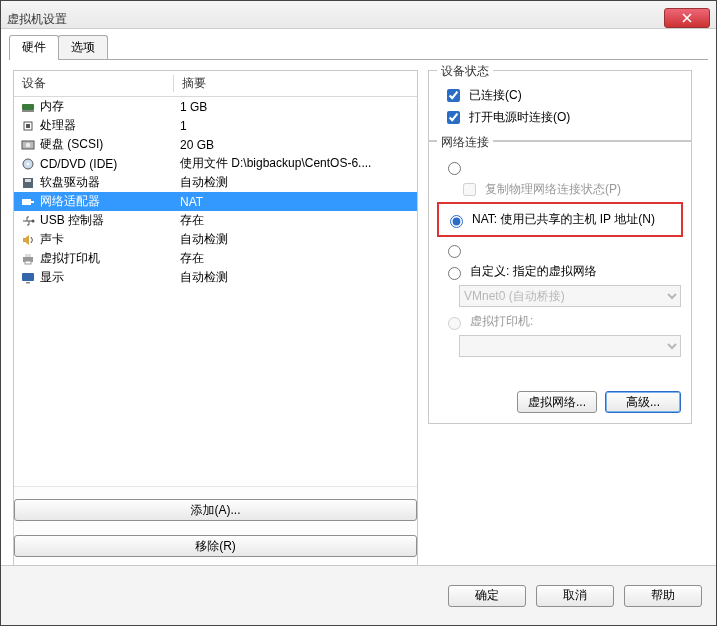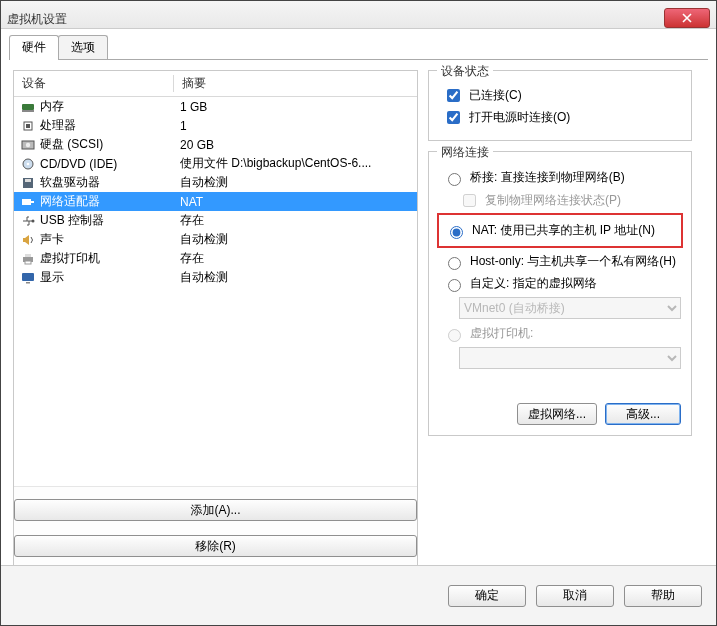--- a/index.html
+++ b/index.html
@@ -21,21 +21,21 @@
   .headers .h1 { width: 160px; padding-left:8px; border-right:1px solid #d9d9d9; color:#333; }
   .headers .h2 { flex:1; padding-left:8px; color:#333; }
   .rows { flex:1; overflow:auto; }
   .row { display:flex; align-items:center; height:19px; padding-left:6px; }
   .row.sel { background:#3399ff; color:#fff; }
   .row .ic { width:16px; height:14px; margin-right:4px; display:flex; align-items:center; justify-content:center; }
   .row .name { width:134px; white-space:nowrap; overflow:hidden; text-overflow:ellipsis; }
   .row .summ { flex:1; padding-left:6px; white-space:nowrap; overflow:hidden; text-overflow:ellipsis; }
   .left-buttons { display:flex; justify-content:center; gap:14px; padding:12px 0 14px; border-top:1px solid #e6e6e6; background:#fdfdfd;flex-direction:column; }
   .btn { min-width:76px; height:22px; border:1px solid #8f8f8f; background:linear-gradient(#fefefe,#e8e8e8); border-radius:3px; display:inline-flex; align-items:center; justify-content:center; padding:0 10px; cursor:default; }
-  .right-panel { width: 264px; display:flex; flex-direction:column; gap:10px; }
+  .right-panel { width: 264px; display:flex; flex-direction:column; }
   .group { border:1px solid #c9c9c9; padding:12px 10px 10px 10px; position:relative; }
   .group .legend { position:absolute; top:-8px; left:8px; background:#fff; padding:0 4px; color:#333; }
   .cbx { display:flex; align-items:center; gap:6px; margin:3px 0 3px 4px; }
   .cbx input { accent-color:#2a6dc7; }
   .radio { display:flex; align-items:center; gap:6px; margin:5px 0 5px 4px; }
   .radio input { accent-color:#2a6dc7; }
   .radio.disabled, .cbx.disabled { color:#999; }
   .indent { margin-left:20px; }
   .highlight-box { border:2px solid #d33; padding:2px 2px; margin: 2px -2px; }
   select { width: 100%; height:22px; border:1px solid #b7b7b7; background:#fff; }
@@ -198,37 +198,35 @@
           <input type="checkbox" checked="" style="">
           <span>打开电源时连接(O)</span>
         </label>
       </div>
 
       <div class="group">
         <div class="legend">网络连接</div>
 
         <label class="radio">
           <input type="radio" name="net" style="">
-          <span>桥接: 直接连接到物理网络(B)</span>
         </label>
         <label class="cbx indent disabled">
           <input type="checkbox" disabled="" style="">
           <span>复制物理网络连接状态(P)</span>
         </label>
 
         <div class="highlight-box">
           <label class="radio">
             <input type="radio" name="net" checked="" style="">
             <span>NAT: 使用已共享的主机 IP 地址(N)</span>
           </label>
         </div>
 
         <label class="radio">
           <input type="radio" name="net" style="">
-          <span>Host-only: 与主机共享一个私有网络(H)</span>
         </label>
 
         <label class="radio">
           <input type="radio" name="net" style="">
           <span>自定义: 指定的虚拟网络</span>
         </label>
         <div class="indent" style="margin-bottom:6px;">
           <select disabled="">
             <option>VMnet0 (自动桥接)</option>
           </select>

